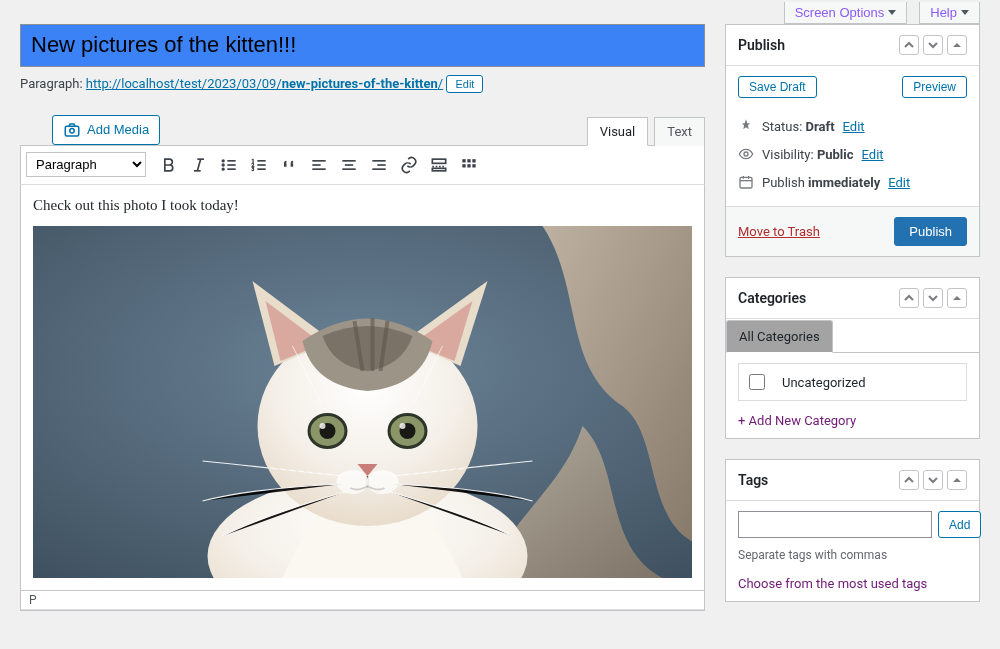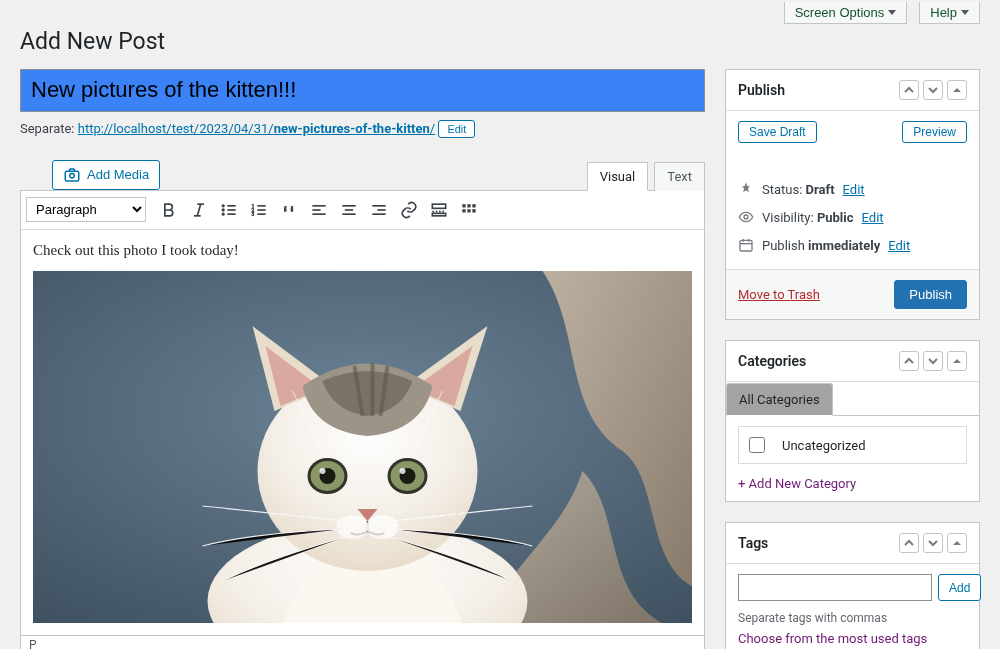--- a/index.html
+++ b/index.html
@@ -15,21 +15,21 @@
     justify-content: flex-end;
     gap: 0;
     padding-top: 2px;
   }
   .tab-btn {
     background: #f6f7f7;
     border: 1px solid #c3c4c7;
     border-top: none;
     padding: 3px 10px;
     font-size: 13px;
-    color: #14532d;
+    color: #8b5cf6;
     display: inline-flex;
     align-items: center;
     gap: 4px;
     cursor: pointer;
   }
   .tab-btn + .tab-btn { margin-left: 12px; }
   .caret-down {
     width: 0; height: 0;
     border-left: 4px solid transparent;
     border-right: 4px solid transparent;
@@ -177,21 +177,21 @@
     display: inline-flex;
     align-items: center;
     justify-content: center;
     border: 1px solid #c3c4c7;
     border-radius: 3px;
     cursor: pointer;
     color: #787c82;
   }
   .pb-ico svg { width: 12px; height: 12px; }
   .postbox-body { padding: 10px 12px; }
-  .pub-top { display: flex; justify-content: space-between; margin-bottom: 32px; }
+  .pub-top { display: flex; justify-content: space-between; margin-bottom: 14px; }
   .meta-row {
     display: flex;
     align-items: center;
     gap: 8px;
     padding: 6px 0;
     font-size: 13px;
     color: #3c434a;
   }
   .meta-row svg { width: 16px; height: 16px; color: #787c82; flex-shrink: 0; }
   .meta-row a { color: #0073aa; text-decoration: underline; }
@@ -230,46 +230,45 @@
   .cat-item { display: flex; align-items: center; gap: 17px; font-size: 13px; }
   .cat-item input[type=checkbox] { width: 16px; height: 16px; }
   .link-action { color: #701a75; font-size: 13px; cursor: pointer; }
   .tag-row { display: flex; gap: 6px; margin-bottom: 10px; }
   .tag-input {
     flex: 1;
     border: 1px solid #8c8f94;
     padding: 5px 8px;
     font-size: 13px;
   }
-  .hint { color: #646970; font-size: 12px; margin-bottom: 6px; }
+  .hint { color: #646970; font-size: 12px; margin-bottom: 14px; }
 </style>
 </head>
 <body>
 
 <div class="wrap">
   <div class="top-bar">
     <button class="tab-btn">
       <span>Screen Options</span>
       <span class="caret-down"></span>
     </button>
     <button class="tab-btn">
       <span>Help</span>
       <span class="caret-down"></span>
     </button>
   </div>
 
-  <h1 class="page-title">Add New Post</h1>
 
   <div class="layout">
     <div class="main">
       <input type="text" class="title-input" value="New pictures of the kitten!!!" style="">
 
       <div class="permalink-row">
-        <span>Separate:</span>
-        <a href="#"><span>http://localhost/test/2023/04/31/</span><strong>new-pictures-of-the-kitten</strong><span>/</span></a>
+        <span>Paragraph:</span>
+        <a href="#"><span>http://localhost/test/2023/03/09/</span><strong>new-pictures-of-the-kitten</strong><span>/</span></a>
         <button class="btn btn-sm">Edit</button>
       </div>
 
       <div class="media-bar">
         <button class="add-media-btn">
           <svg viewBox="0 0 24 24" width="18" height="18" fill="none" stroke="currentColor" stroke-width="2">
               <rect x="3" y="7" width="18" height="13" rx="2"></rect>
               <circle cx="12" cy="13" r="3"></circle>
               <path d="M8 7l1.5-3h5L16 7"></path>
             </svg>

